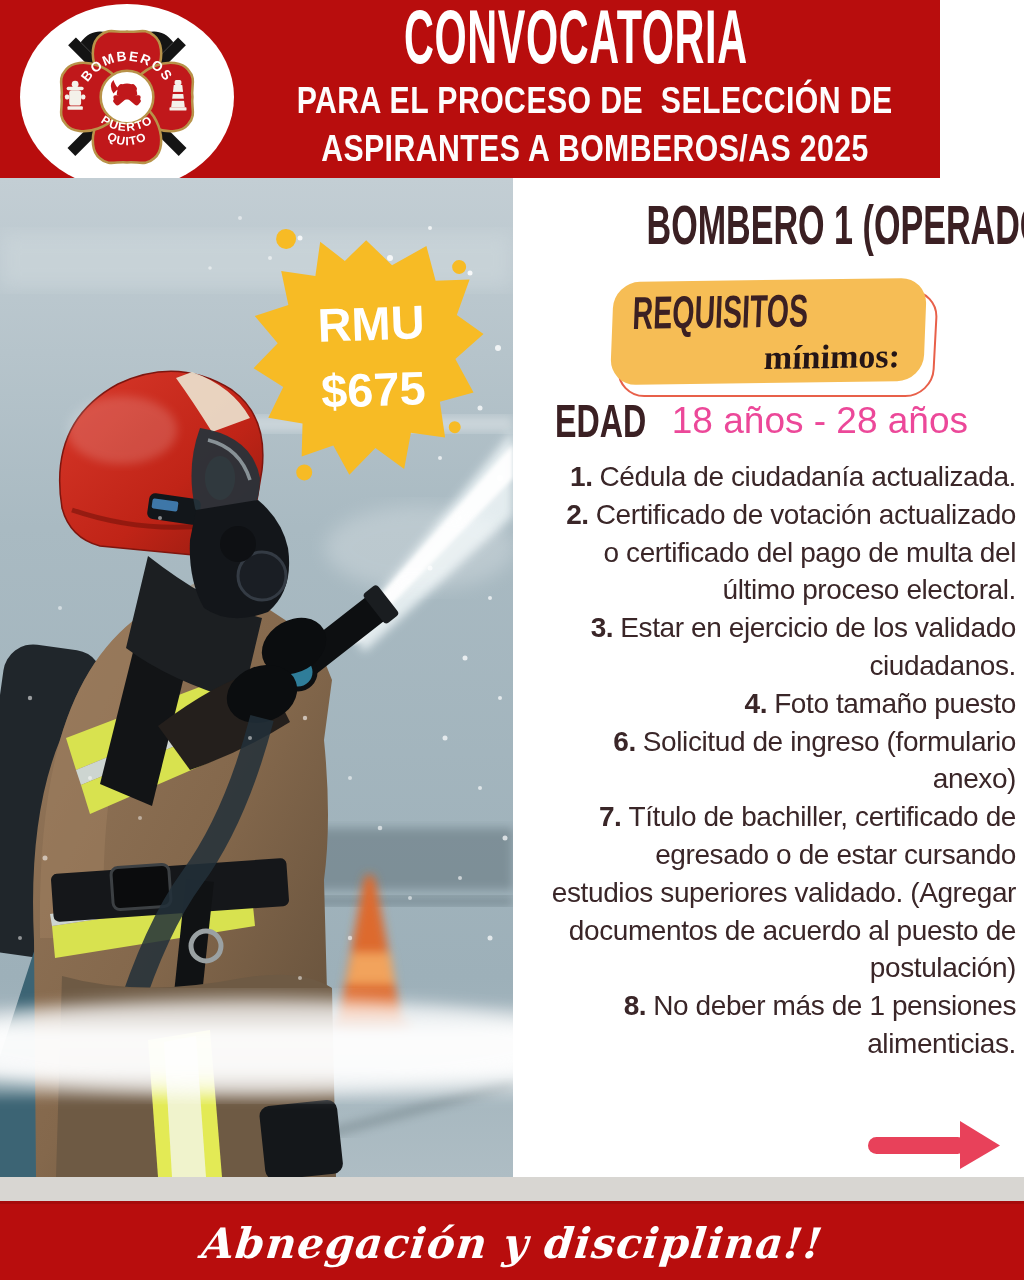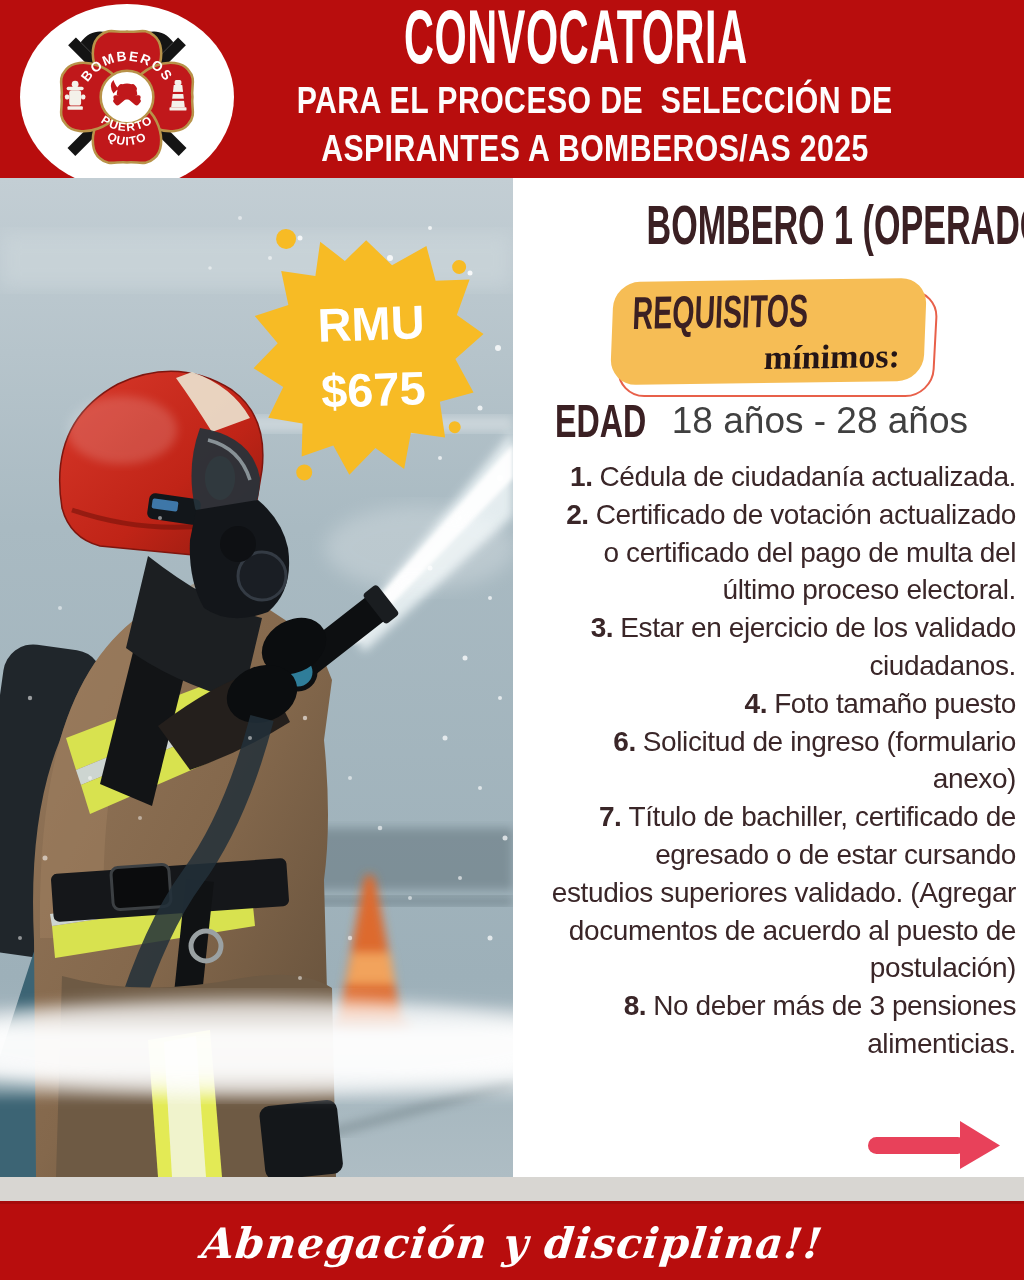--- a/index.html
+++ b/index.html
@@ -2,21 +2,21 @@
 <html><head>
 <meta charset="utf-8">
 <style>
   html,body { margin:0; padding:0; background:#555; }
   .poster {
     position:relative; width:1024px; height:1280px; overflow:hidden;
     background:#ffffff; font-family:"Liberation Sans", sans-serif;
     margin:0 auto;
   }
   
-  .header { position:absolute; left:0; top:0; width:1024px; height:178px; background:#b80d0d; }
+  .header { position:absolute; left:0; top:0; width:940px; height:178px; background:#b80d0d; }
   .hdr-title { position:absolute; left:240px; top:4px; width:672px; text-align:center; color:#fff; }
   .hdr-title > span { display:inline-block; font-weight:bold; font-size:74px; line-height:66px;
                       transform:scaleX(0.56) scaleY(1.02); transform-origin:center; white-space:nowrap; letter-spacing:1px; }
   .hdr-sub { position:absolute; left:240px; width:710px; text-align:center; color:#fdfdfd;
              font-family:Liberation Sans, sans-serif; font-weight:bold; }
   .hdr-sub > span { display:inline-block; font-size:36px; transform:scaleX(0.84); transform-origin:center;
                     white-space:pre; letter-spacing:0.5px; }
   .sub1 { top:80px; } .sub2 { top:128px; }
   
   .logo { position:absolute; left:20px; top:4px; width:214px; height:186px; background:#fff;
@@ -34,21 +34,21 @@
   .req-box-front { position:absolute; left:0; top:0; width:100%; height:100%;
                    background:#f6bd55; border-radius:26px; transform:skewX(-3deg) rotate(-0.8deg); }
   .req-label { position:absolute; left:20px; top:8px; color:#3b2023; }
   .req-label > span { display:inline-block; font-weight:bold; font-size:46px; line-height:46px;
                       transform:scaleX(0.62); transform-origin:left center; white-space:nowrap; }
   .min-label { position:absolute; right:24px; bottom:6px; color:#241517;
                font-family:"Liberation Serif", serif; font-weight:bold; font-size:34px; }
   .edad-row { position:absolute; left:42px; top:222px; white-space:nowrap; }
   .edad-label { display:inline-block; color:#3b2023; font-weight:bold; font-size:46px; line-height:42px;
                 transform:scaleX(0.70); transform-origin:left center; vertical-align:middle; }
-  .edad-value { display:inline-block; color:#404040; font-size:37px; vertical-align:middle;
+  .edad-value { display:inline-block; color:#ec4899; font-size:37px; vertical-align:middle;
                 margin-left:-18px; letter-spacing:0px; }
   .reqs { position:absolute; left:17px; top:280px; width:486px; color:#3a2628;
           font-size:28px; line-height:37.8px; letter-spacing:-0.4px;text-align:right; }
   .req { white-space:pre-line; }
   .req .num { font-weight:bold; margin-right:7px; white-space:normal; }
   .arrow { position:absolute; left:355px; top:941px; }
   
   .gray-strip { position:absolute; left:0; top:1177px; width:1024px; height:24px; background:#d8d6d2; }
   .footer { position:absolute; left:0; top:1201px; width:1024px; height:79px; background:#b80d0d;
             border-top:3px solid #a50b0b; display:flex; align-items:center; justify-content:center; }
@@ -334,21 +334,21 @@
       <div class="req"><span class="num">3.</span><span class="txt">Estar en ejercicio de los validado
 ciudadanos.</span></div>
       <div class="req"><span class="num">4.</span><span class="txt">Foto tamaño puesto</span></div>
       <div class="req"><span class="num">6.</span><span class="txt">Solicitud de ingreso (formulario
 anexo)</span></div>
       <div class="req"><span class="num">7.</span><span class="txt">Título de bachiller, certificado de
 egresado o de estar cursando
 estudios superiores validado. (Agregar
 documentos de acuerdo al puesto de
 postulación)</span></div>
-      <div class="req"><span class="num">8.</span><span class="txt">No deber más de 3 pensiones
+      <div class="req"><span class="num">8.</span><span class="txt">No deber más de 1 pensiones
 alimenticias.</span></div>
     </div>
 
     <svg class="arrow" width="132" height="52" viewBox="0 0 132 52">
       <rect x="0" y="18" width="98" height="17" rx="8.5" fill="#e8415a"></rect>
       <polygon points="92,2 132,26.5 92,50" fill="#e8415a"></polygon>
     </svg>
   </div>
 
   <div class="gray-strip"></div>

